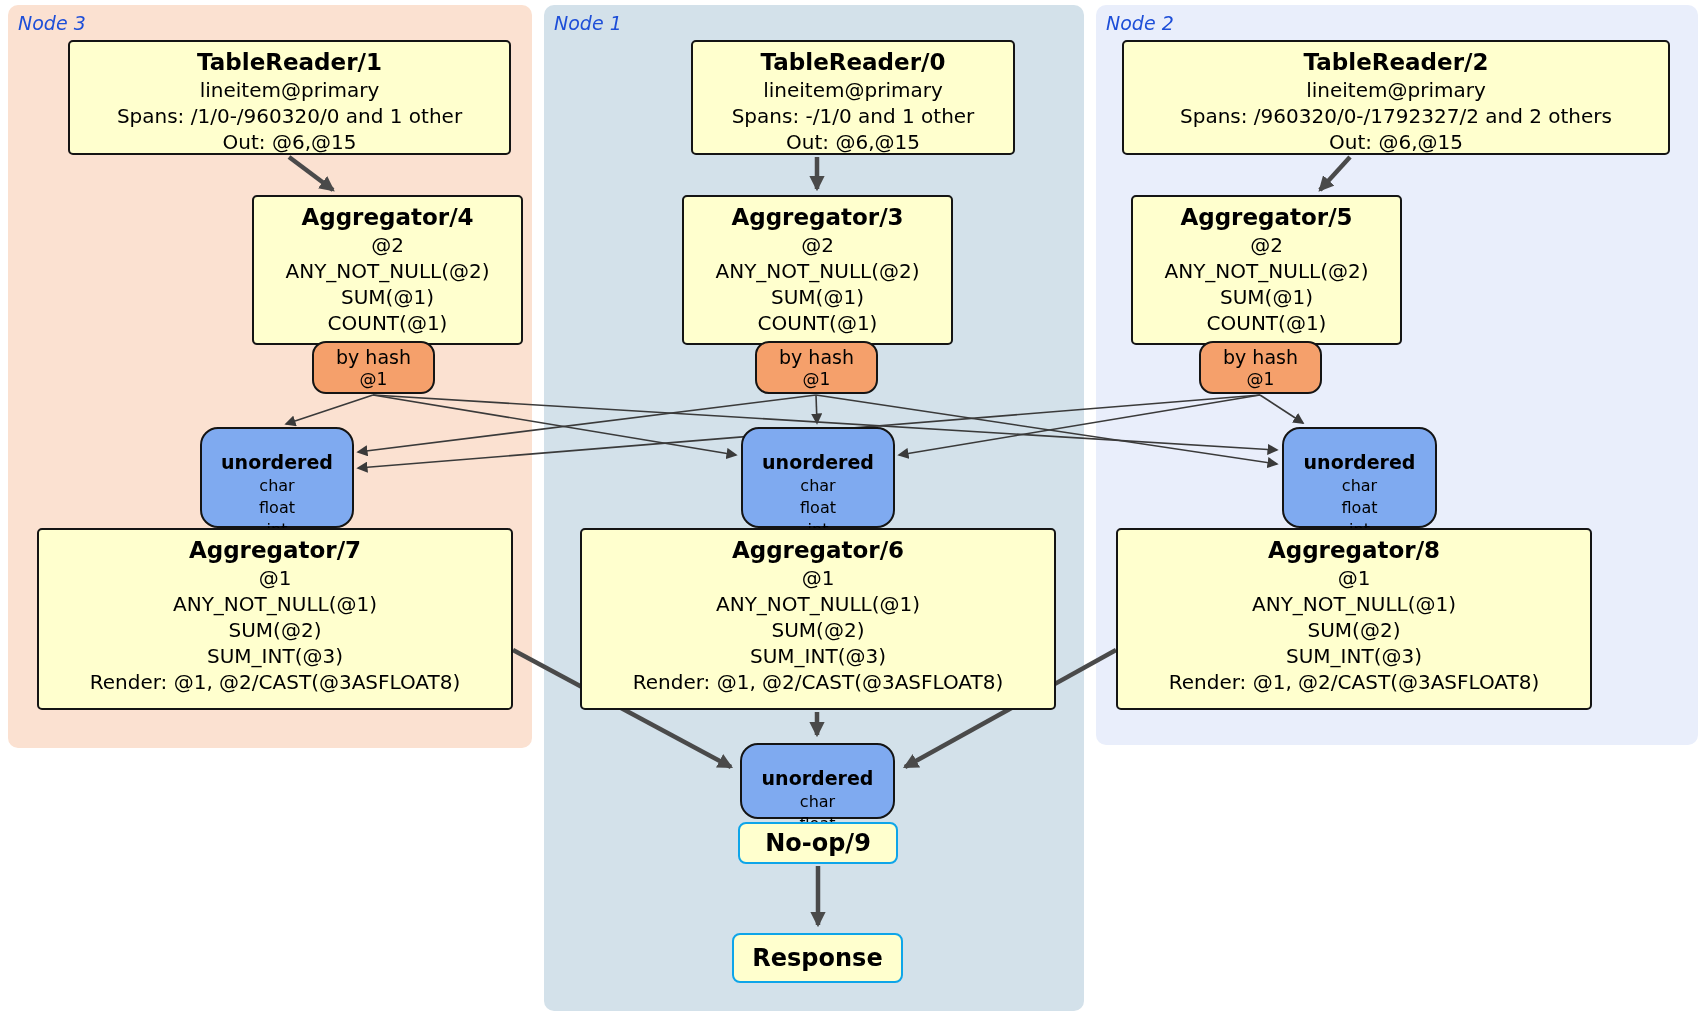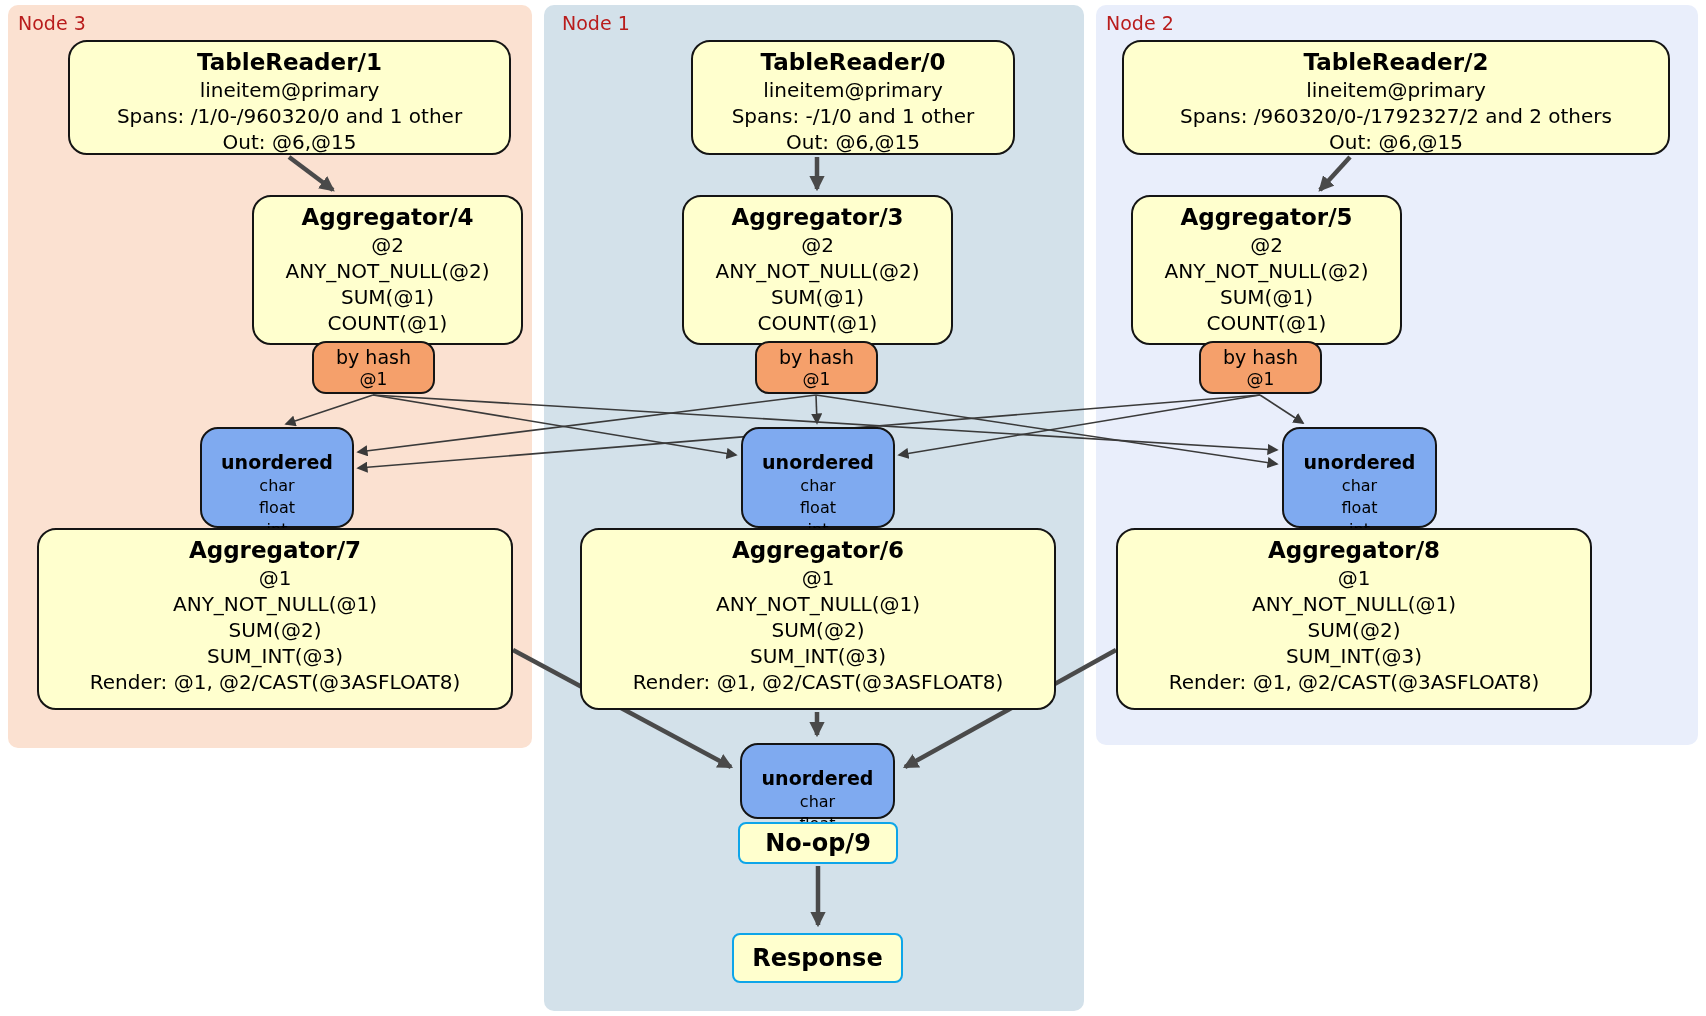--- a/index.html
+++ b/index.html
@@ -7,24 +7,24 @@
     --processor-fill:#ffffce; --router-fill:#f5a06b; --sync-fill:#7faaf0;
     --edge-thick:#4a4a4a; --edge-thin:#3a3a3a;
   }
   html,body{margin:0;padding:0;background:#ffffff;}
   #stage{position:relative;width:1706px;height:1016px;background:#ffffff;overflow:hidden;
          font-family:"DejaVu Sans","Liberation Sans",sans-serif;color:#000;}
   .panel{position:absolute;border-radius:10px;}
   .panel-node3{background:var(--node3-bg);}
   .panel-node1{background:var(--node1-bg);}
   .panel-node2{background:var(--node2-bg);}
-  .panel-label{position:absolute;font-size:19px;line-height:22px;color:#b91c1c;z-index:3;}
+  .panel-label{position:absolute;font-size:19px;line-height:22px;color:#1d4ed8;z-index:3;font-style:italic;}
   .edges{position:absolute;left:0;top:0;z-index:1;}
   .box{position:absolute;box-sizing:border-box;background:var(--processor-fill);
-       border:2px solid #141414;border-radius:19px;text-align:center;z-index:2;padding-top:5px;}
+       border:2px solid #141414;border-radius:5px;text-align:center;z-index:2;padding-top:5px;}
   .box .title{font-weight:bold;font-size:23px;line-height:30px;display:block;}
   .box .line{font-size:20px;line-height:26px;display:block;white-space:nowrap;}
   .router{position:absolute;box-sizing:border-box;background:var(--router-fill);
           border:2px solid #141414;border-radius:14px;text-align:center;z-index:2;padding-top:3px;}
   .router .title{font-weight:normal;font-size:19px;line-height:23px;display:block;}
   .router .line{font-size:17px;line-height:20px;display:block;}
   .sync{position:absolute;box-sizing:border-box;background:var(--sync-fill);
         border:2px solid #141414;border-radius:18px;text-align:center;z-index:2;padding-top:21px;}
   .sync .title{font-weight:bold;font-size:19px;line-height:25px;display:block;}
   .sync .line{font-size:16px;line-height:22px;display:block;}
@@ -35,21 +35,21 @@
 </head>
 <body>
 
 <div id="stage">
 
   <div class="panel panel-node3" style="left:8px;top:5px;width:524px;height:743px;"></div>
   <div class="panel panel-node1" style="left:544px;top:5px;width:540px;height:1006px;"></div>
   <div class="panel panel-node2" style="left:1096px;top:5px;width:602px;height:740px;"></div>
 
   <span class="panel-label" style="left:18px;top:12px;">Node 3</span>
-  <span class="panel-label" style="left:554px;top:12px;margin-left:8px;">Node 1</span>
+  <span class="panel-label" style="left:554px;top:12px;">Node 1</span>
   <span class="panel-label" style="left:1106px;top:12px;">Node 2</span>
 
   <svg class="edges" width="1706" height="1016">
     <defs>
       <marker id="mthick" viewBox="0 0 10 10" refX="8.5" refY="5" markerWidth="3.4" markerHeight="3.4" orient="auto">
         <path d="M0,0 L10,5 L0,10 z" fill="#4a4a4a"></path>
       </marker>
       <marker id="mthin" viewBox="0 0 10 10" refX="8.5" refY="5" markerWidth="7" markerHeight="7" orient="auto">
         <path d="M0,0 L10,5 L0,10 z" fill="#3a3a3a"></path>
       </marker>

